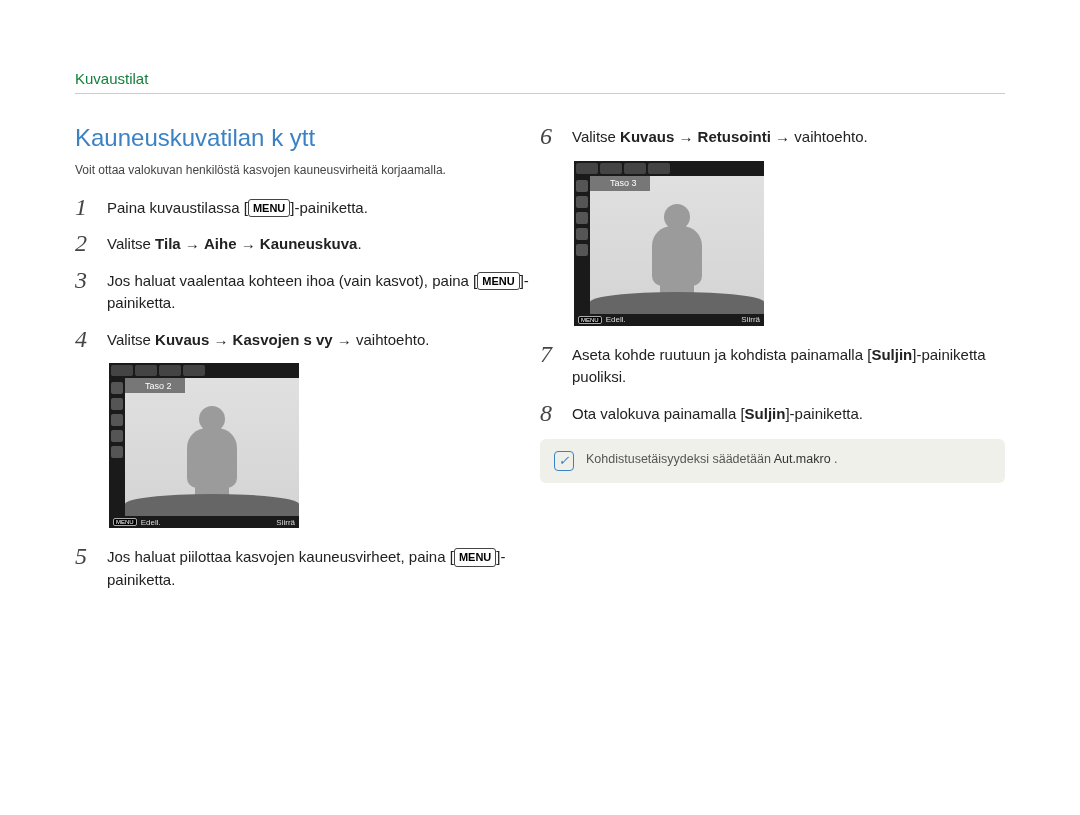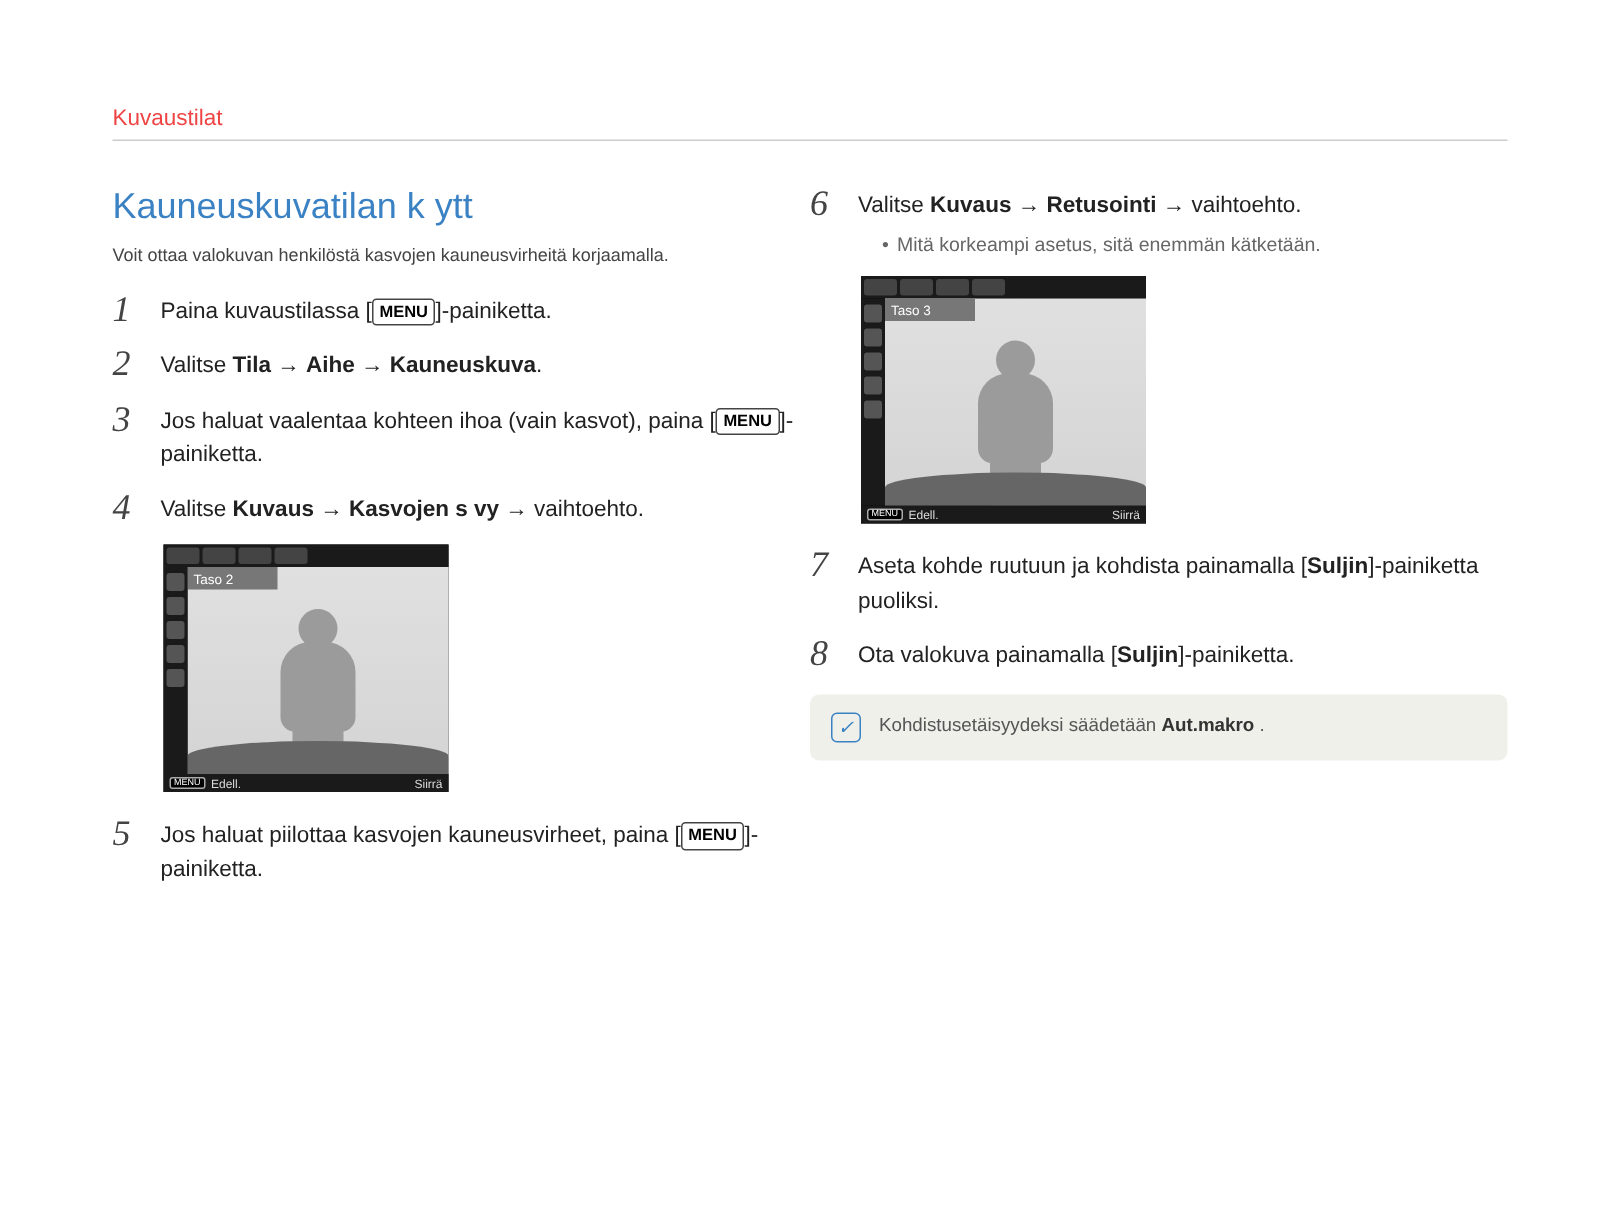--- a/index.html
+++ b/index.html
@@ -1,52 +1,52 @@
 <!DOCTYPE html>
 <html><head>
 <meta charset="utf-8">
 <style>
   * { box-sizing: border-box; margin: 0; padding: 0; }
   html, body { width: 1080px; height: 815px; background: #fff; font-family: Arial, Helvetica, sans-serif; color: #333; }
   .page { width: 1080px; height: 815px; padding: 70px 75px 30px 75px; position: relative; }
-  .header-line { color: #ef4444; font-size: 15px; border-bottom: 1px solid #ccc; padding-bottom: 6px; margin-bottom: 30px; }
+  .header-line { color: #15803d; font-size: 15px; border-bottom: 1px solid #ccc; padding-bottom: 6px; margin-bottom: 30px; }
   .columns { display: flex; }
   .col { flex: 1; }
   .title { color: #3b82c4; font-size: 24px; font-weight: 400; margin-bottom: 10px; }
   .intro { font-size: 12px; line-height: 1.4; color: #444; margin-bottom: 16px; }
   .step { display: flex; align-items: flex-start; gap: 10px; margin-bottom: 12px; }
   .step-num { font-style: italic; font-family: Georgia, 'Times New Roman', serif; font-size: 24px; color: #444; width: 22px; flex-shrink: 0; line-height: 1; }
   .step-body { font-size: 15px; line-height: 1.5; color: #222; padding-top: 2px; flex: 1; }
   .step-body .bold { font-weight: bold; }
   .menu-badge { display: inline-block; border: 1px solid #444; border-radius: 3px; padding: 0 4px; font-size: 11px; font-weight: bold; background:#fff; color:#000; vertical-align: 1px; }
   .bullet { font-size: 13px; color: #666; margin-left: 16px; margin-top: 4px; position: relative; padding-left: 10px; }
   .bullet::before { content: "•"; position: absolute; left: 0; top: 0; }
 
   
   .camshot { width: 190px; height: 165px; background: #000; margin: 8px 0 16px 34px; position: relative; color:#ccc; font-size: 9px; }
   .camshot .topbar { position:absolute; top:0; left:0; right:0; height:15px; background:#1a1a1a; display:flex; gap:2px; padding:2px 2px; }
   .camshot .topbar .tab { width:22px; height:11px; background:#444; border-radius:2px; }
   .camshot .leftbar { position:absolute; left:0; top:15px; bottom:12px; width:16px; background:#1a1a1a; display:flex; flex-direction:column; gap:4px; padding:4px 2px; align-items: center; }
   .camshot .leftbar .ic { width:12px; height:12px; background:#555; border-radius:2px; }
-  .camshot .label-strip { position:absolute; left:16px; top:15px; width:60px; height:15px; background:#777; color:#fff; font-size:9px; display:flex; align-items:center; padding-left:4px; }
+  .camshot .label-strip { position:absolute; left:16px; top:15px; width:60px; height:15px; background:#777; color:#fff; font-size:9px; display:flex; align-items:center; padding-left:20px; }
   .camshot .pic { position:absolute; left:16px; top:15px; right:0; bottom:12px; background: linear-gradient(#e0e0e0, #d4d4d4); overflow:hidden; }
   .camshot .pic::after { content:""; position:absolute; bottom:0; left:0; right:0; height:22px; background:#666; border-top-left-radius: 50% 10px; border-top-right-radius: 50% 10px; }
   .silhouette { position:absolute; left:50%; transform:translateX(-50%); bottom:0; width:70px; height:110px; }
   .silhouette .head { width:26px; height:26px; background:#9b9b9b; border-radius:50%; margin:0 auto; }
   .silhouette .body { width:50px; height:60px; background:#9b9b9b; border-radius:20px 20px 10px 10px; margin:-4px auto 0; }
   .silhouette .legs { width:34px; height:30px; background:#9b9b9b; margin:-2px auto 0; }
   .camshot .botbar { position:absolute; bottom:0; left:0; right:0; height:12px; background:#1a1a1a; display:flex; justify-content:space-between; align-items:center; padding:0 4px; font-size:8px; color:#ddd; }
   .camshot .botbar .lbl { display:flex; gap:4px; align-items:center; }
   .mini-menu { border:1px solid #aaa; border-radius:2px; font-size:6px; padding:0 2px; background:#000; color:#fff; }
 
   
   .note { background:#eff0ea; border-radius:6px; padding:12px 14px; margin-top:14px; display:flex; gap:12px; align-items:flex-start; }
   .note-icon { width:20px; height:20px; border:1.5px solid #3b82c4; border-radius:4px; flex-shrink:0; display:flex; align-items:center; justify-content:center; color:#3b82c4; font-style: italic; font-family: Georgia, serif; font-size:13px; }
   .note-text { font-size:12.5px; color:#555; line-height:1.4; }
-  .note-text .bold { font-weight: bold; color:#333; }
+  .note-text .bold { font-weight: normal; color:#333; }
 
   .footer { position:absolute; bottom:28px; left:0; right:0; text-align:center; font-size:12px; color:#888; }
   .footer .pn { color:#444; }
 </style>
 </head>
 <body>
 
 <div class="page">
   <div class="header-line">Kuvaustilat</div>
 
@@ -124,21 +124,20 @@
         </div>
       </div>
     </div>
 
     <div class="col">
 
       <div class="step">
         <div class="step-num">6</div>
         <div class="step-body">
           <span>Valitse </span><span class="bold">Kuvaus</span><span> → </span><span class="bold">Retusointi</span><span> → vaihtoehto.</span>
-          <div class="bullet">Mitä korkeampi asetus, sitä enemmän kätketään.</div>
         </div>
       </div>
 
       <div class="camshot">
         <div class="topbar">
           <div class="tab"></div>
             <div class="tab"></div>
             <div class="tab"></div>
             <div class="tab"></div>
         </div>

